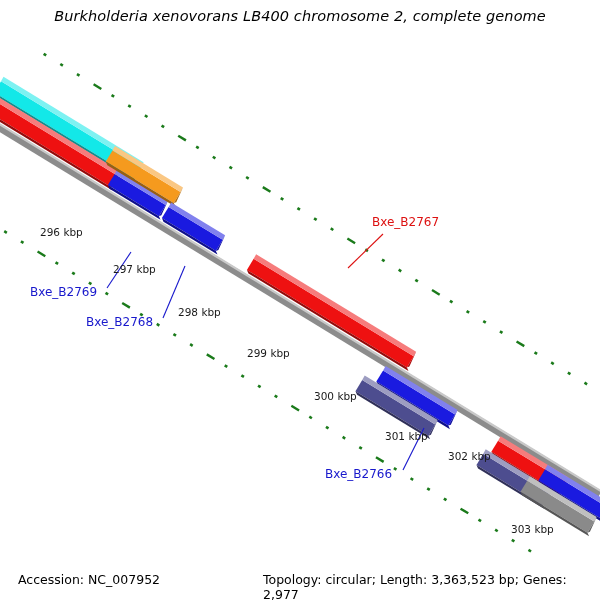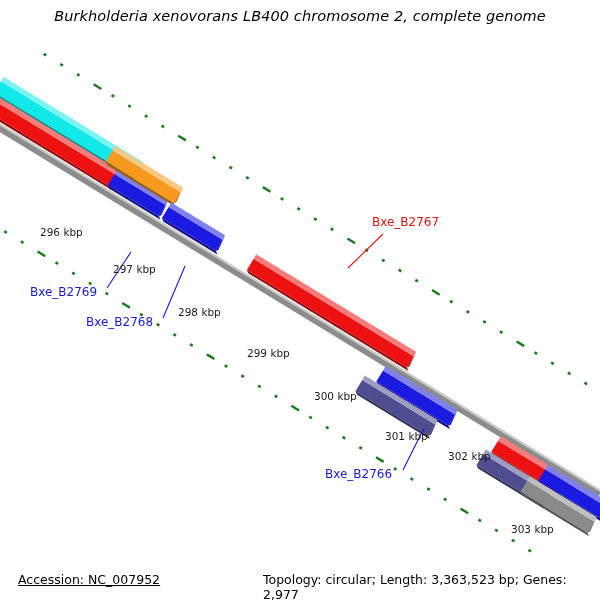--- a/index.html
+++ b/index.html
@@ -7,21 +7,21 @@
     width:600px;height:600px;overflow:hidden;background:#ffffff;
     font-family:"DejaVu Sans","Liberation Sans",sans-serif;
     position:relative;
   }
   #stage{position:absolute;left:0;top:0;width:600px;height:600px;}
   #title{
     position:absolute;left:0;top:8px;width:600px;text-align:center;
     font-style:italic;font-size:14.5px;color:#000;letter-spacing:.1px;
   }
   #footer-left{
-    position:absolute;left:18px;top:572px;font-size:12.5px;color:#000;text-decoration:underline;
+    position:absolute;left:18px;top:572px;font-size:12.5px;color:#000;
   }
   #footer-right{
     position:absolute;left:263px;top:572px;font-size:12.5px;color:#000;
   }
   svg{position:absolute;left:0;top:0;}
   .coord-label{font-size:10.5px;fill:#1a1a1a;font-family:"DejaVu Sans","Liberation Sans",sans-serif;}
   .gene-label{font-size:12px;font-family:"DejaVu Sans","Liberation Sans",sans-serif;}
 </style>
 </head>
 <body>

